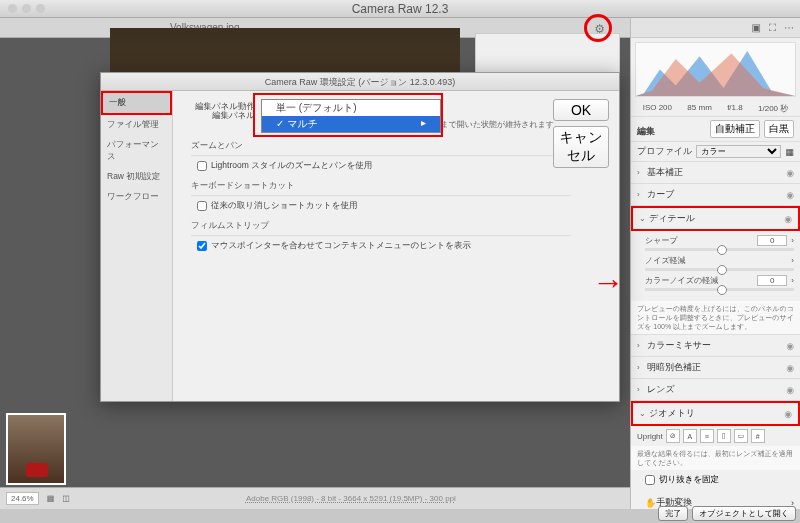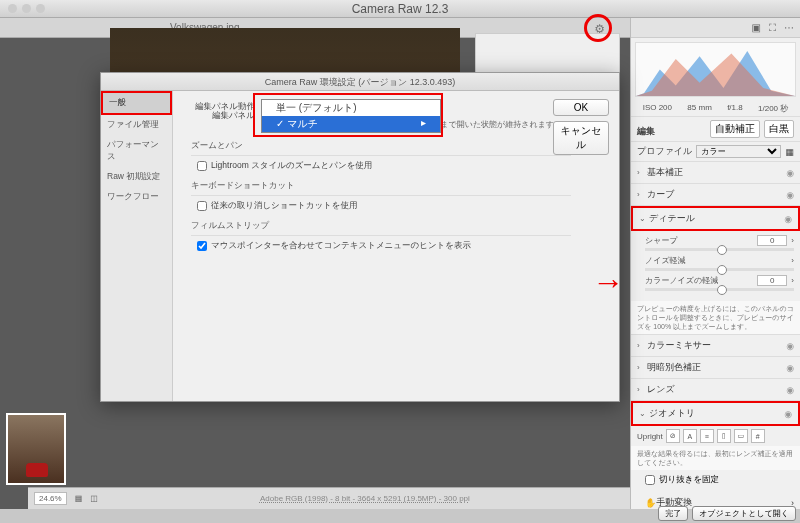--- a/index.html
+++ b/index.html
@@ -50,38 +50,38 @@
 
 
 .dlg { position:absolute; left:100px; top:72px; width:520px; height:330px; background:#f0f0f0; border:1px solid #999; box-shadow:0 4px 20px rgba(0,0,0,.4); z-index:50; }
 .dtitle { height:18px; background:linear-gradient(#ececec,#dcdcdc); text-align:center; font-size:9px; color:#555; line-height:18px; border-bottom:1px solid #bbb; }
 .dbody { display:flex; height:calc(100% - 18px); }
 .dside { width:72px; background:#e8e8e8; border-right:1px solid #ccc; }
 .dside div { padding:4px 6px; font-size:8.5px; color:#555; cursor:pointer; }
 .dside div.act { background:#d0d0d0; color:#222; }
 .dmain { flex:1; padding:8px 10px; position:relative; font-size:9px; color:#444; }
 .dbtns { position:absolute; right:10px; top:8px; display:flex; flex-direction:column; gap:5px; }
-.dbtns button { width:56px; font-size:10px; padding:2px; border:1px solid #aaa; border-radius:3px; background:linear-gradient(#fff,#eee); }
+.dbtns button { width:56px; font-size:14px; padding:2px; border:1px solid #aaa; border-radius:3px; background:linear-gradient(#fff,#eee); }
 .frow { display:flex; align-items:center; gap:6px; margin-bottom:2px; }
 .frow .fl { width:72px; text-align:right; font-size:8.5px; }
 .dd { position:relative; width:180px; }
 .ddlist { border:1px solid #888; background:#fff; font-size:10px; }
 .ddlist div { padding:1px 14px; }
 .ddlist .sel { background:#2a6fd6; color:#fff; }
 .redbox2 { border:2px solid #e00; position:absolute; }
 .info { display:flex; gap:4px; margin:6px 0 10px 82px; font-size:8px; color:#666; }
 .info .i { width:11px; height:11px; border-radius:50%; background:#888; color:#fff; text-align:center; line-height:11px; font-size:7px; }
 .grp { margin:8px 0 2px 8px; font-size:8.5px; color:#555; border-bottom:1px solid #ddd; padding-bottom:3px; width:380px; }
 .chkrow { margin:4px 0 6px 14px; font-size:8.5px; display:flex; gap:4px; align-items:center; }
 .chkrow input { width:10px; height:10px; }
 
 
 .thumb { position:absolute; left:6px; bottom:38px; width:60px; height:72px; background:linear-gradient(#8a7560,#4a3020); border:2px solid #fff; }
 .thumb::after { content:""; position:absolute; bottom:6px; left:18px; width:22px; height:14px; background:#b01818; border-radius:4px 4px 2px 2px; }
-.bbar { position:absolute; bottom:14px; left:0; right:170px; height:22px; background:#dcdcdc; border-top:1px solid #aaa; display:flex; align-items:center; padding:0 6px; gap:8px; font-size:8px; color:#666;margin-left:28px; }
+.bbar { position:absolute; bottom:14px; left:0; right:170px; height:22px; background:#dcdcdc; border-top:1px solid #aaa; display:flex; align-items:center; padding:0 6px; gap:8px; font-size:8px; color:#666; }
 .bbar .zoom { border:1px solid #bbb; padding:1px 4px; background:#fff; }
 .bbar .sp { flex:1; text-align:center; color:#888; text-decoration:underline dotted; }
 .fbar { position:absolute; bottom:0; left:0; right:0; height:14px; background:#c8c8c8; }
 .botbtns { position:absolute; right:4px; bottom:2px; display:flex; gap:4px; }
 .botbtns button { font-size:8px; padding:1px 6px; border:1px solid #888; border-radius:3px; background:linear-gradient(#fff,#e4e4e4); }
 
 .arrow { position:absolute; right:176px; top:260px; color:#e00; font-size:32px; font-weight:bold; z-index:90; }
 </style>
 </head>
 <body>

